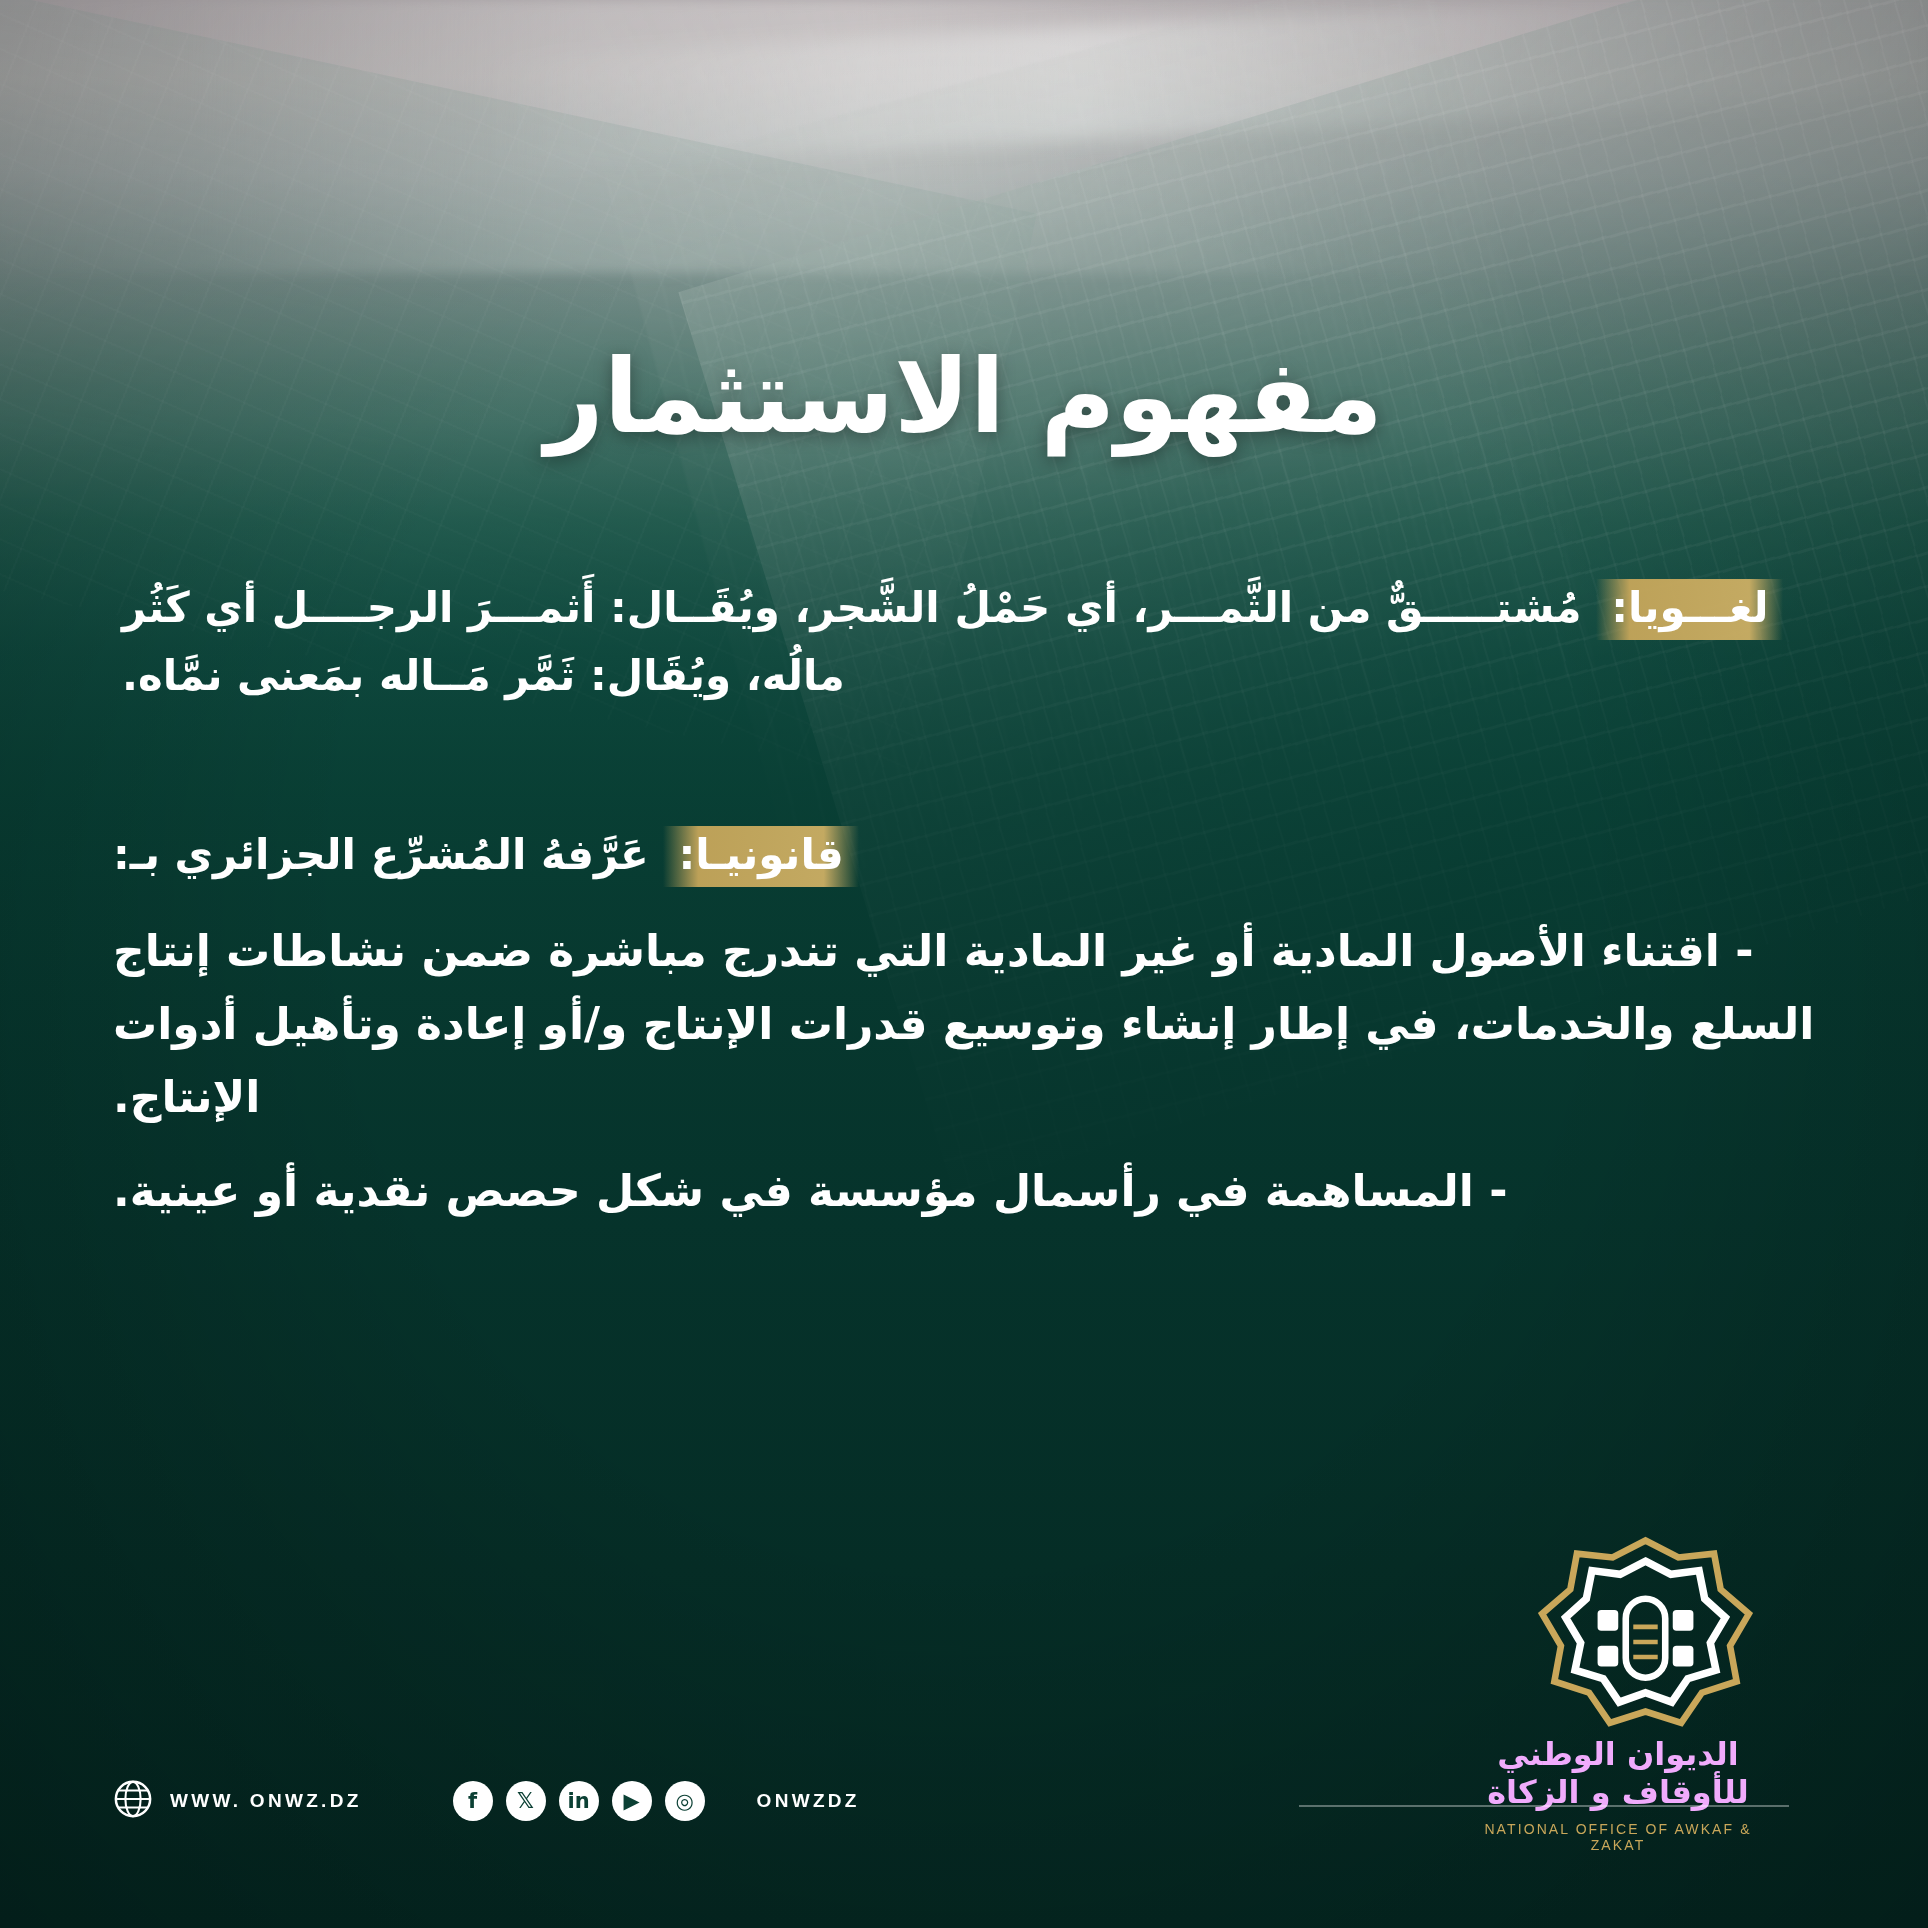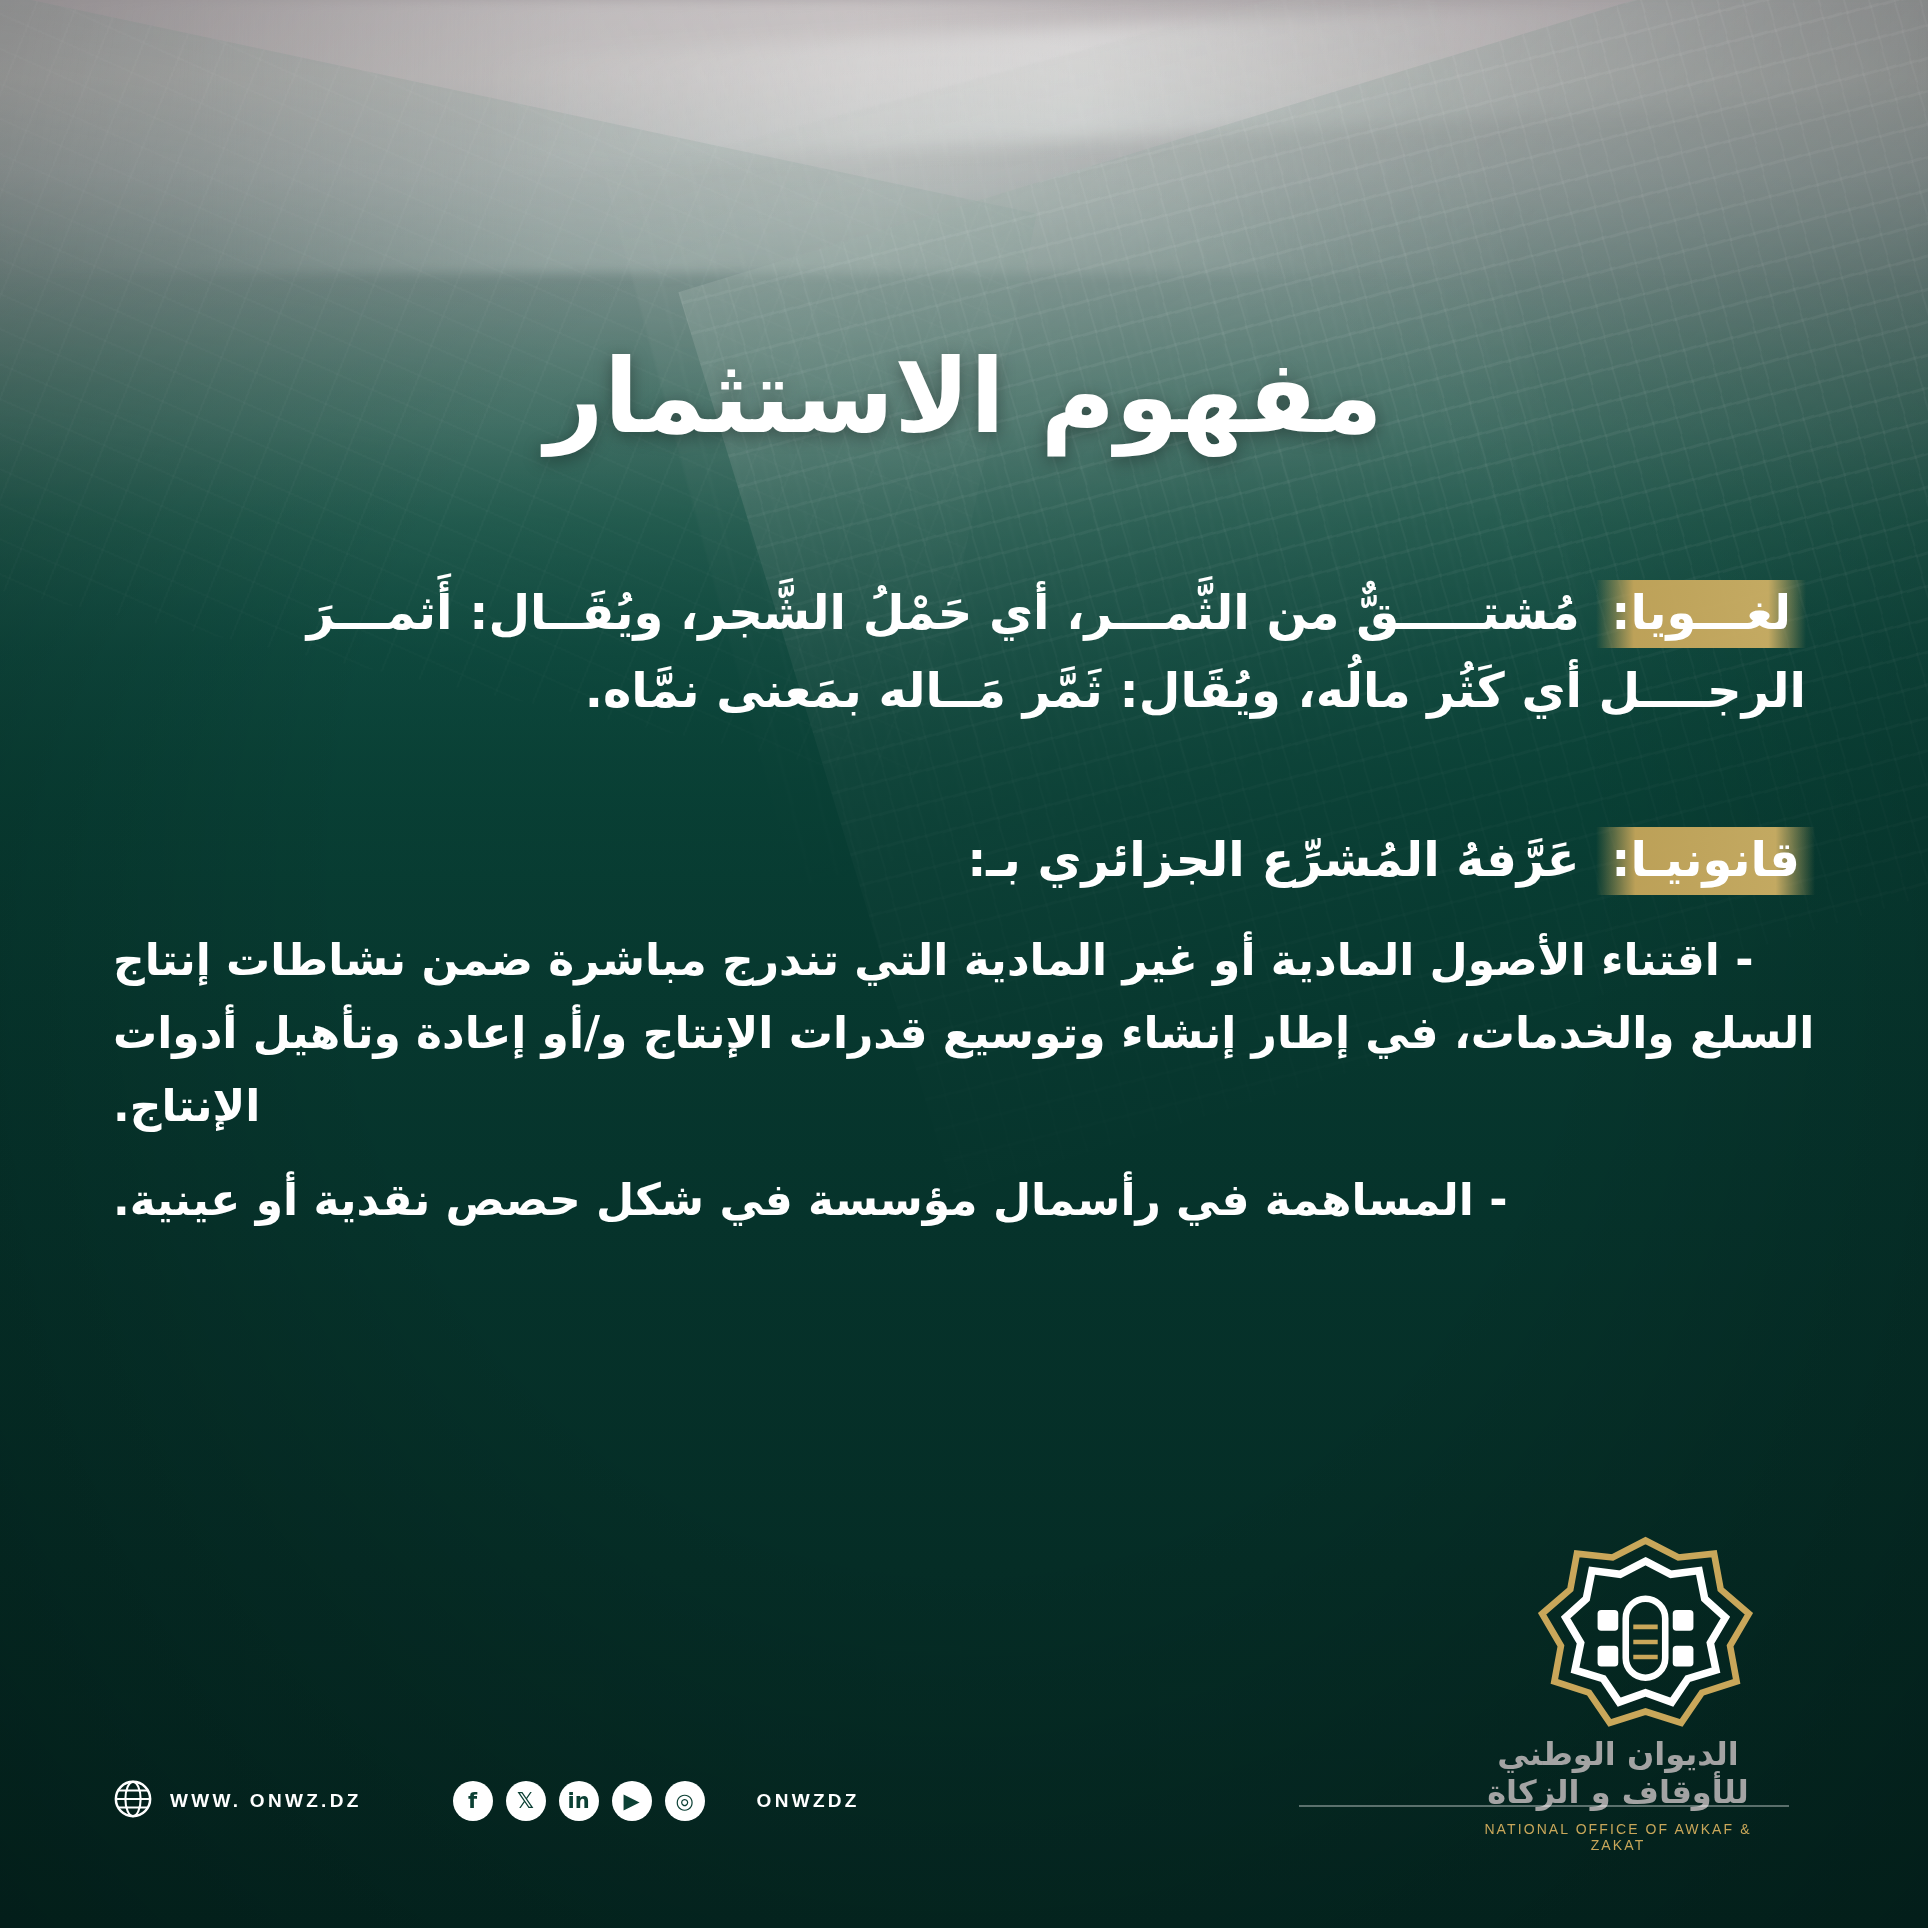--- a/index.html
+++ b/index.html
@@ -171,22 +171,22 @@
     right: 21px;
     left: 21px;
     top: 43px;
     height: 53px;
     background: linear-gradient(90deg, rgba(198,166,90,0) 0%, rgba(198,166,90,.95) 12%, rgba(206,176,103,.95) 88%, rgba(198,166,90,0) 100%);
     z-index: -1;
     border-radius: 1.9px;
   }
 
   .lead-line {
-    text-align: right;
-    font-size: 48px;
+    text-align: left;
+    font-size: 42px;
     line-height: 1.62;
     color: #ffffff;
     font-weight: 700;
   }
 
   .tag {
     display: inline;
     background: linear-gradient(90deg, rgba(198,166,90,0) 0%, rgba(198,166,90,.95) 18%, rgba(205,175,100,.95) 82%, rgba(198,166,90,0) 100%);
     padding: 3.8px 15px 7.5px 15px;
     color: #ffffff;
@@ -228,21 +228,21 @@
     right: 169px;
     bottom: 75px;
     width: 282px;
     text-align: center;
     color: #c9a75a;
   }
   .logo-ar {
     font-size: 32px;
     font-weight: 700;
     letter-spacing: 0.9px;
-    color: #a3a3a3;
+    color: #f0abfc;
     line-height: 1.2;
   }
   .logo-en {
     margin-top: 9.4px;
     font-size: 14px;
     letter-spacing: 2.1px;
     color: #c9a75a;
     direction: ltr;
     font-family: "Liberation Sans", sans-serif;
   }

